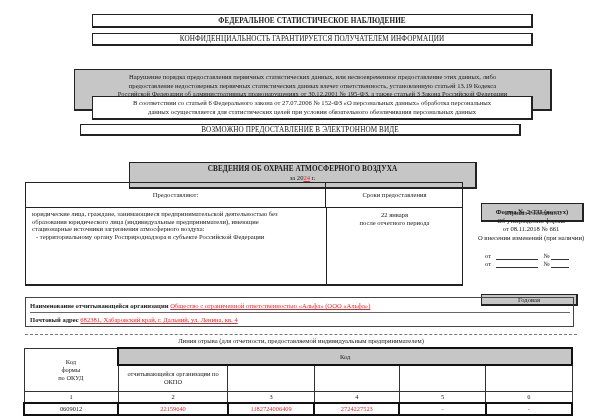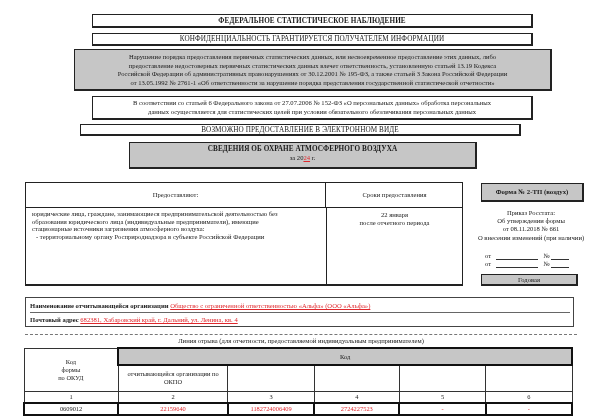--- a/index.html
+++ b/index.html
@@ -1,20 +1,20 @@
 <!DOCTYPE html>
 <html><head>
 <meta charset="utf-8">
 <style>
   html, body { margin:0; padding:0; background:#ffffff; }
   body { width:602px; height:419px; position:relative; overflow:hidden;
          font-family:"Liberation Serif", "DejaVu Serif", serif; color:#1a1a1a; }
   .abs { position:absolute; box-sizing:border-box; }
   .box { border:1px solid #222; border-right-width:2px; border-bottom-width:2px; background:#fff; }
-  .gray { background:#c6c6c6; }
+  .gray { background:#c6c6c6;margin-top:20px; }
   .center { text-align:center; }
   .cap { font-size:7.2px; letter-spacing:0.1px; }
   .txt { font-size:6.6px; line-height:8.6px; }
   .red { color:#e0282d; }
   .bold { font-weight:bold; }
   .u { text-decoration:underline; }
   table { border-collapse:collapse; }
   .dash { border-top:1px dashed #777; }
   .line { display:inline-block; border-bottom:1px solid #333; height:7px; vertical-align:bottom; }
 </style>

